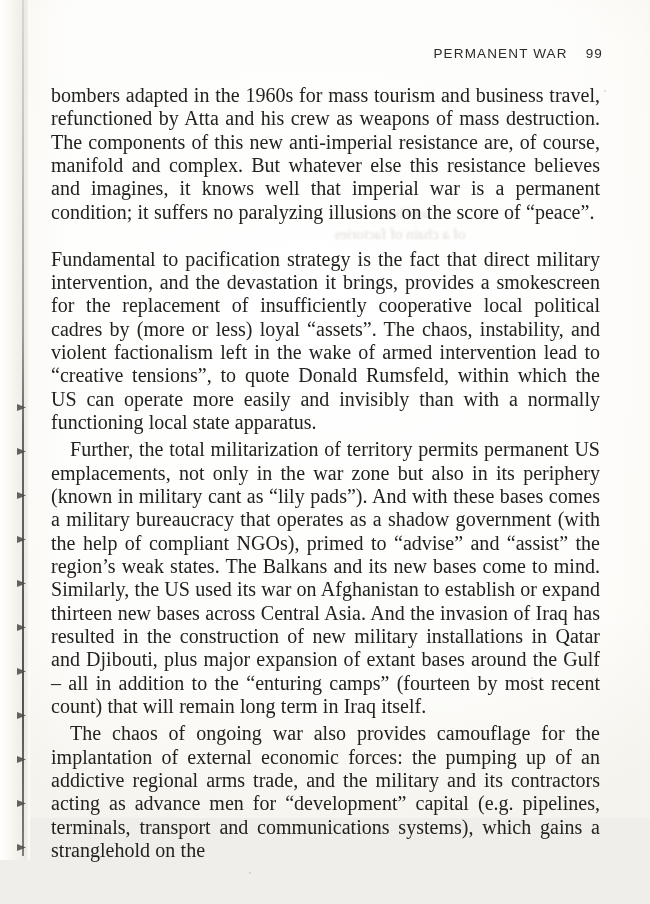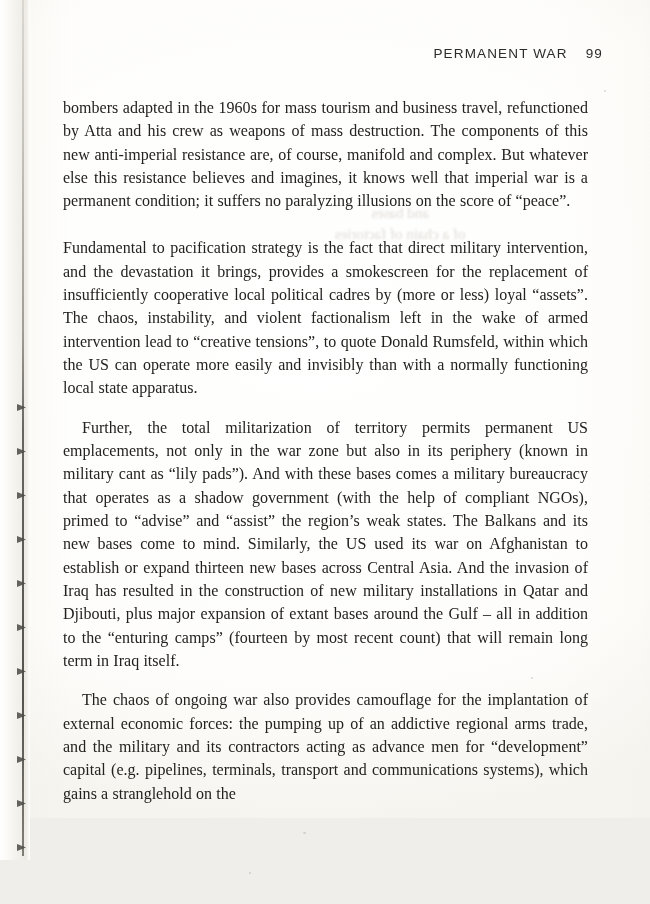--- a/index.html
+++ b/index.html
@@ -100,22 +100,22 @@
   .running-head .rh-title { margin-right: 18px; }
 
   
   .textblock {
     position: absolute;
     left: 47px;
     top: 80px;
     width: 557px;
   }
   p.para {
-    margin: 16px;
-    font-size: 16px;
+    margin: 4px;
+    font-size: 20px;
     line-height: 23.35px;
     color: #23221f;
     text-align: justify;
     text-justify: inter-word;
     letter-spacing: 0.02px;
     word-spacing: 0.2px;
   }
   p.para.indent { text-indent: 19px; }
   p.para.gap-before { margin-top: 23.5px; }
 

